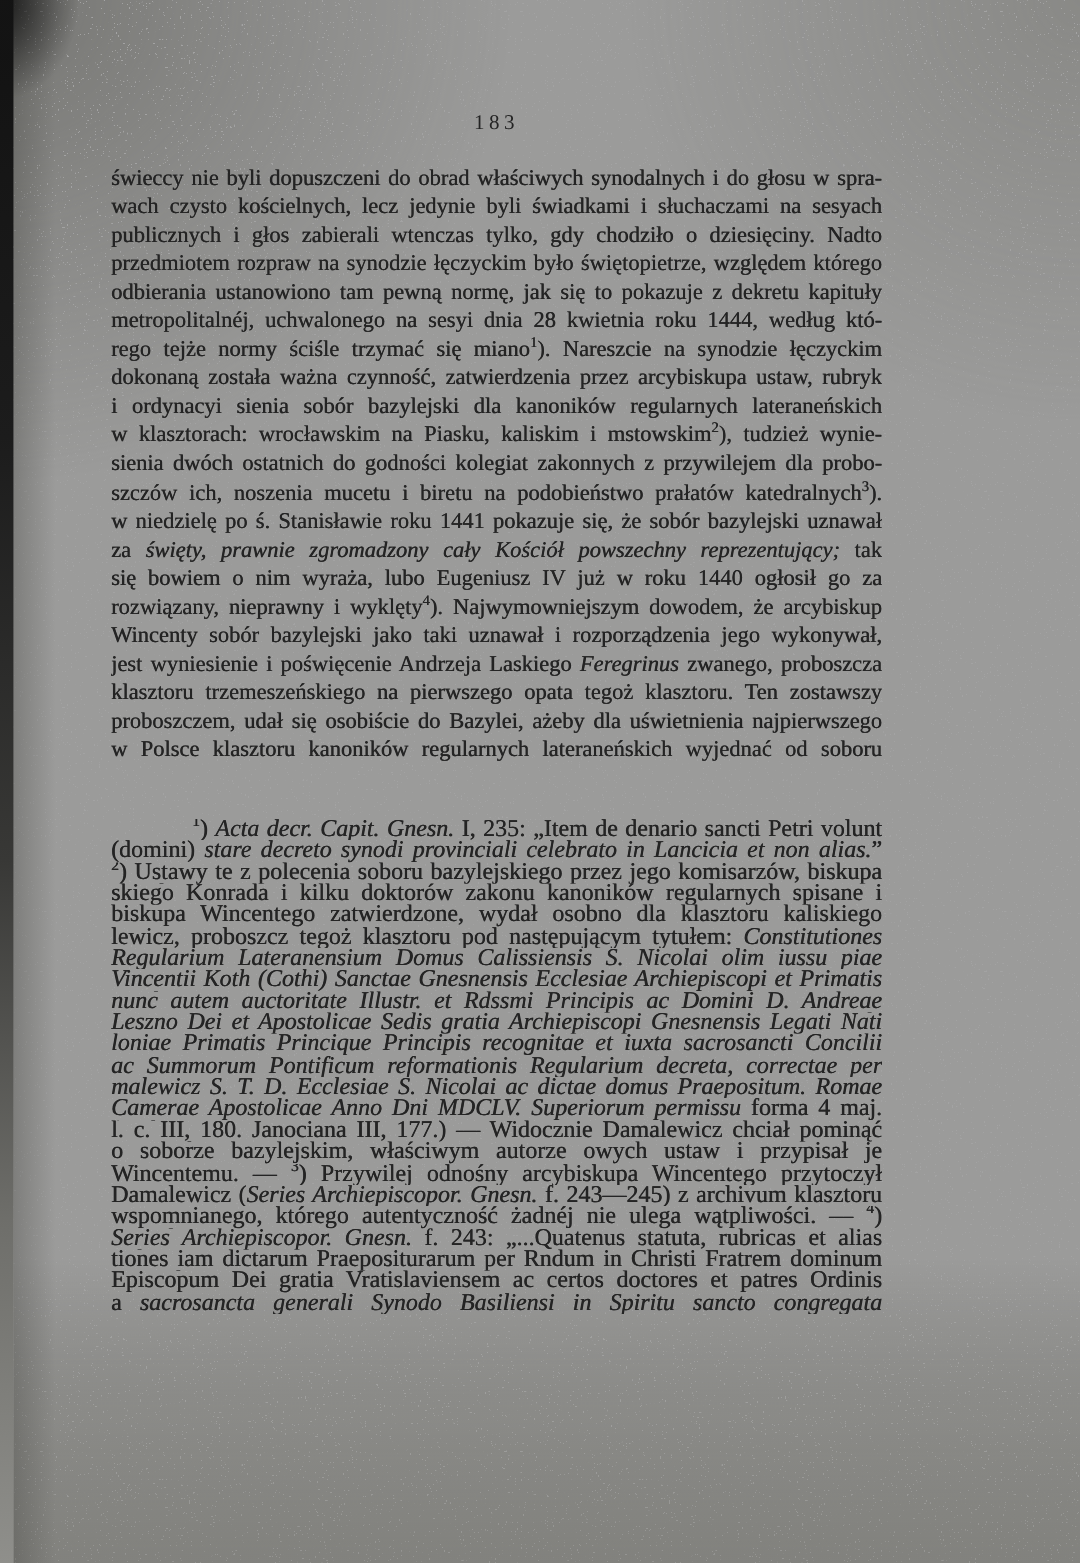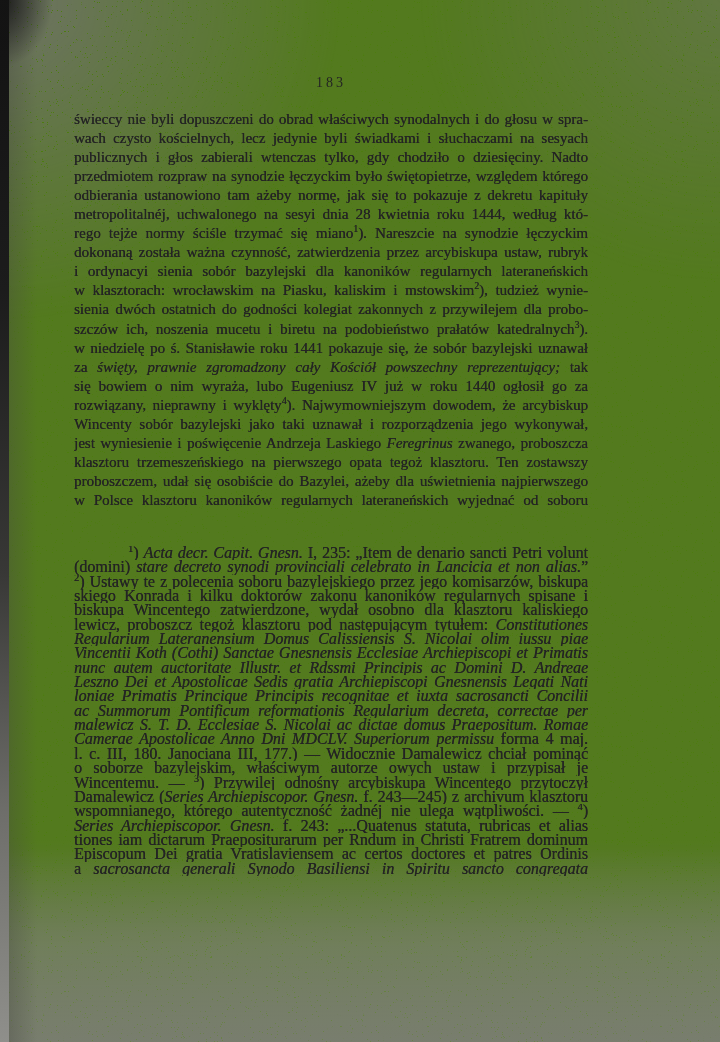--- a/index.html
+++ b/index.html
@@ -1,20 +1,20 @@
 <!DOCTYPE html>
 <html><head>
 <meta charset="utf-8">
 <style>
   html,body{margin:0;padding:0;background:#555;}
   .page{
     position:relative;
     width:720px;height:1042px;
     margin:0 auto;
-    background:#4d7c0f;
+    background:#a3a3a3;
     overflow:hidden;
     font-family:"Liberation Serif", serif;
     color:#242424;
   }
   .noise-svg{position:absolute;left:0;top:0;width:720px;height:1042px;pointer-events:none;}
   .left-edge{
     position:absolute;left:0;top:0;width:9px;height:100%;
     background:linear-gradient(to bottom,#121212 0%,#1c1c1c 28%,#383836 55%,#6e6e6a 78%,#8f8f8b 100%);
   }
   .left-fade{
@@ -102,21 +102,21 @@
   <div class="left-edge"></div>
   <div class="corner-blob"></div>
 
   <div class="page-number">183</div>
 
   <div class="textblock body-block">
       <div class="tline"><span>świeccy nie byli dopuszczeni do obrad właściwych synodalnych i do głosu w spra-</span></div>
       <div class="tline"><span>wach czysto kościelnych, lecz jedynie byli świadkami i słuchaczami na sesyach</span></div>
       <div class="tline"><span>publicznych i głos zabierali wtenczas tylko, gdy chodziło o dziesięciny. Nadto</span></div>
       <div class="tline"><span>przedmiotem rozpraw na synodzie łęczyckim było świętopietrze, względem którego</span></div>
-      <div class="tline"><span>odbierania ustanowiono tam ażeby normę, jak się to pokazuje z dekretu kapituły</span></div>
+      <div class="tline"><span>odbierania ustanowiono tam pewną normę, jak się to pokazuje z dekretu kapituły</span></div>
       <div class="tline"><span>metropolitalnéj, uchwalonego na sesyi dnia 28 kwietnia roku 1444, według któ-</span></div>
       <div class="tline"><span>rego tejże normy ściśle trzymać się miano</span><span class="sup">1</span><span>). Nareszcie na synodzie łęczyckim</span></div>
       <div class="tline"><span>dokonaną została ważna czynność, zatwierdzenia przez arcybiskupa ustaw, rubryk</span></div>
       <div class="tline"><span>i ordynacyi sienia sobór bazylejski dla kanoników regularnych lateraneńskich</span></div>
       <div class="tline"><span>w klasztorach: wrocławskim na Piasku, kaliskim i mstowskim</span><span class="sup">2</span><span>), tudzież wynie-</span></div>
       <div class="tline"><span>sienia dwóch ostatnich do godności kolegiat zakonnych z przywilejem dla probo-</span></div>
       <div class="tline"><span>szczów ich, noszenia mucetu i biretu na podobieństwo prałatów katedralnych</span><span class="sup">3</span><span>).</span></div>
       <div class="tline"><span>w niedzielę po ś. Stanisławie roku 1441 pokazuje się, że sobór bazylejski uznawał</span></div>
       <div class="tline"><span>za </span><span class="it">święty, prawnie zgromadzony cały Kościół powszechny reprezentujący;</span><span> tak</span></div>
       <div class="tline"><span>się bowiem o nim wyraża, lubo Eugeniusz IV już w roku 1440 ogłosił go za</span></div>

